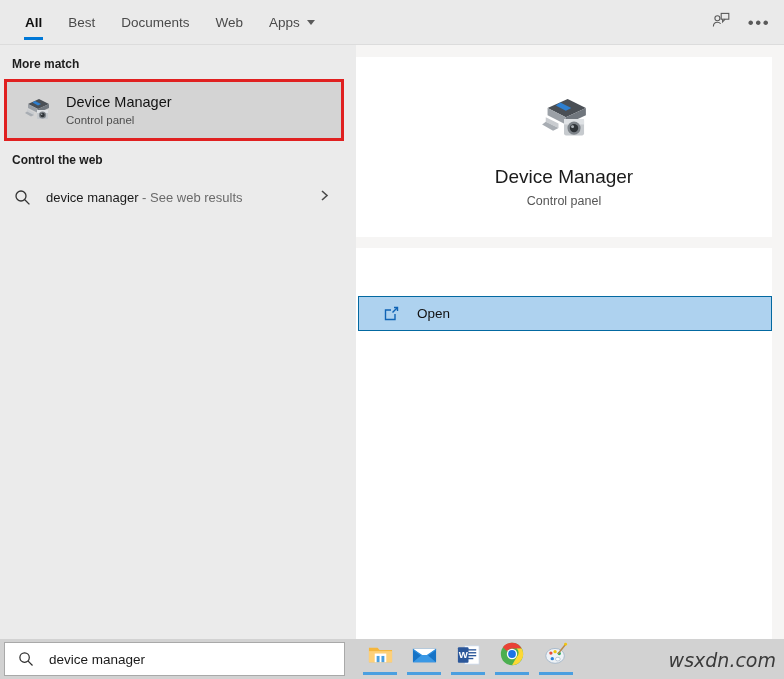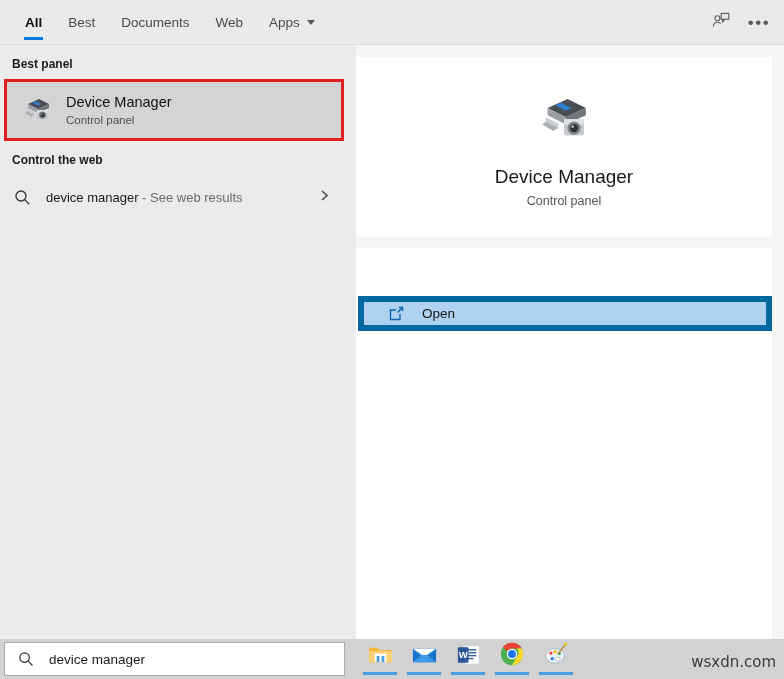--- a/index.html
+++ b/index.html
@@ -224,21 +224,21 @@
     width: 416px;
     height: 391px;
     background: #ffffff;
   }
   .action-open {
     position: absolute;
     left: 2px; top: 48px;
     width: 414px;
     height: 35px;
     background: #aed2ef;
-    border: 6px solid #0369a1;
+    border: 1px solid #0369a1;
     box-sizing: border-box;
     display: flex;
     align-items: center;
     padding-left: 22px;
   }
   .open-icon {
     width: 20px; height: 20px;
     display: flex;
     align-items: center;
     justify-content: center;
@@ -308,23 +308,24 @@
     left: 5px; right: 5px;
     bottom: 0;
     height: 3px;
     background: #4a9fe0;
   }
 
   .watermark {
     position: absolute;
     right: 8px;
     bottom: 8px;
-    font-size: 15px;
+    font-size: 19px;
     color: #3b3b3b;
     font-family: "DejaVu Sans", sans-serif;
+    font-style: italic;
   }
 </style>
 </head>
 <body>
 
 <div id="app">
 
   <div class="tabbar">
     <div class="tabs">
 
@@ -364,21 +365,21 @@
         </span>
       </div>
       <div class="hdr-btn">
         <span class="dots">•••</span>
       </div>
     </div>
   </div>
 
   <div class="leftpane">
 
-    <div class="section-label">Best panel</div>
+    <div class="section-label">More match</div>
 
     <div class="bestmatch-wrap">
       <div class="result-row">
         <div class="result-icon">
           <svg width="34" height="34" viewBox="0 0 34 34">
 
             <polygon points="8,11 19,6 29,11 18,16" fill="#4a4f55"></polygon>
             <polygon points="8,11 18,16 18,20 8,15" fill="#9ba0a6"></polygon>
             <polygon points="29,11 18,16 18,20 29,15" fill="#70767d"></polygon>
             <polygon points="15,8 21,11 18,12.5 12.5,9.6" fill="#2e7fd0"></polygon>

